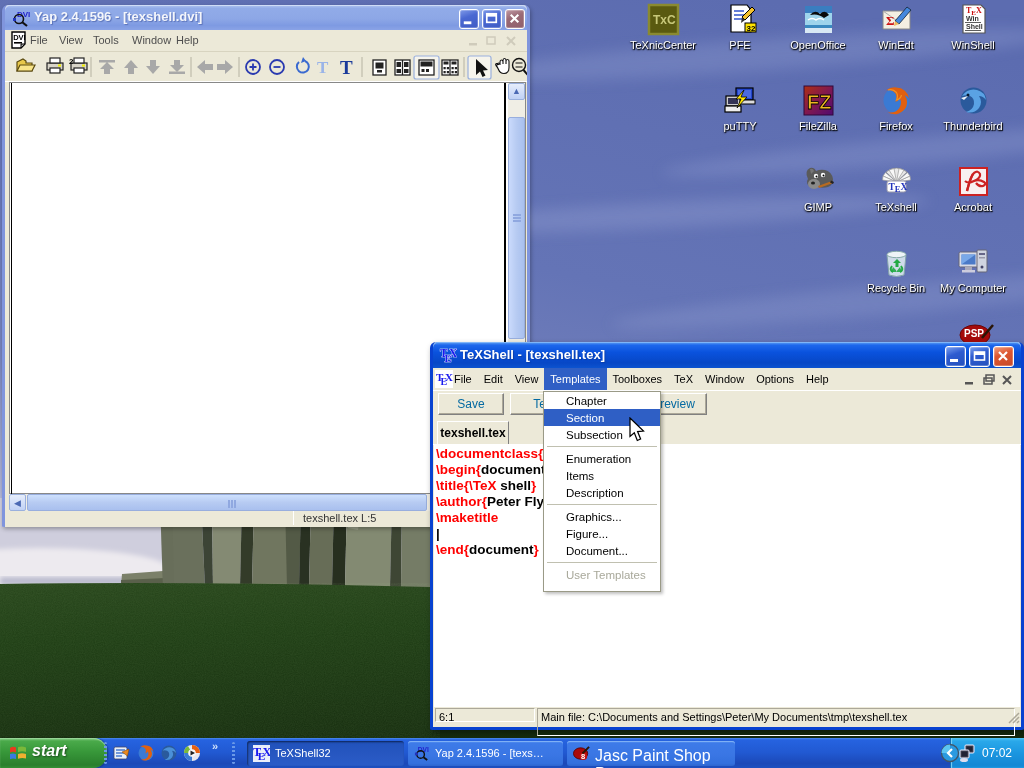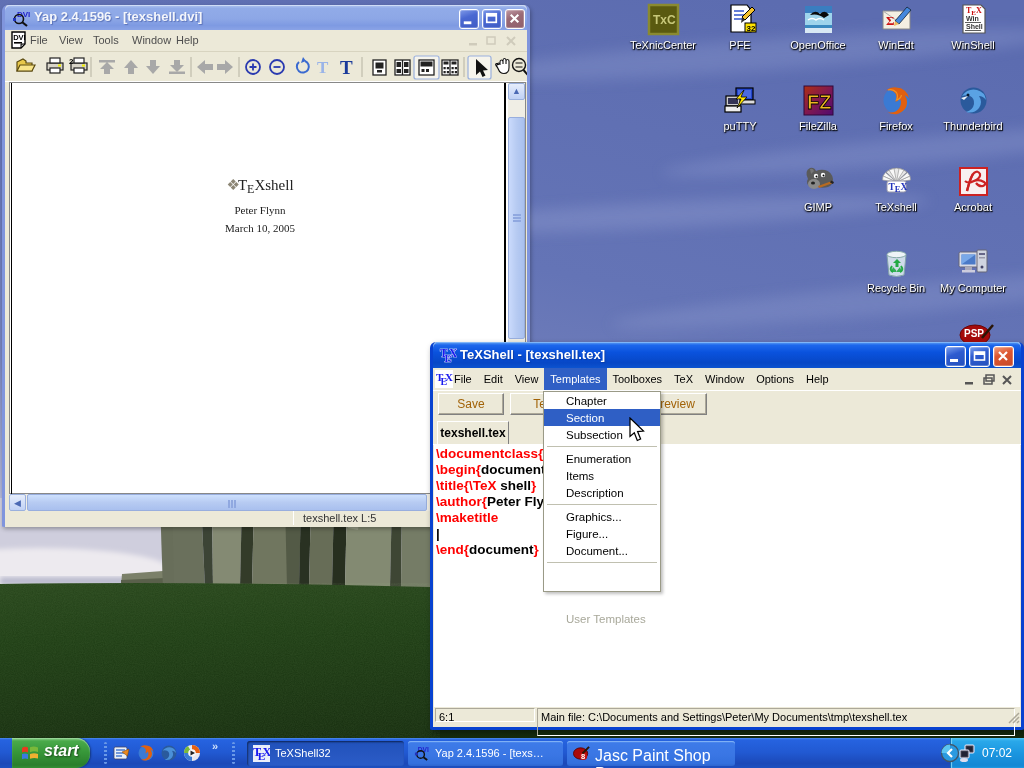--- a/index.html
+++ b/index.html
@@ -376,25 +376,20 @@
             <circle cx="514" cy="13" r="6.5" fill="none" stroke="#111" stroke-width="1.4"></circle>
             <line x1="518.5" y1="18" x2="523" y2="23" stroke="#111" stroke-width="2"></line>
             <path d="M510.5 11 h7 M510.5 15 h7" stroke="#111" stroke-width="1"></path>
           </g>
     </svg>
   </div>
 
   <div style="position:absolute; left:4px; top:77px; width:517px; height:412px; background:#fff; border:1px solid #888;">
     <div style="position:absolute; left:0.5px; top:0; width:1.5px; height:412px; background:#000;"></div>
     <div style="position:absolute; left:494px; top:0; width:1.5px; height:412px; background:#000;"></div>
-    <div style="position:absolute; left:0; top:93px; width:500px; text-align:center; font-family:'Liberation Serif',serif; color:#222;">
-      <div style="font-size:15px;"><span style="color:#8d8776; letter-spacing:-2px;">❖</span>T<span style="font-size:12px; vertical-align:-3px;">E</span>Xshell</div>
-      <div style="font-size:11px; margin-top:7px;">Peter Flynn</div>
-      <div style="font-size:11px; margin-top:6px;">March 10, 2005</div>
-    </div>
 
     <div style="position:absolute; right:0; top:0; width:17px; height:412px; background:#f0eee5;">
       <div style="position:absolute; left:0; top:0; width:17px; height:17px; border-radius:2px; background:linear-gradient(180deg,#e6edfb,#c0d1f5); border:1px solid #9ab0dd; color:#4b69b4; font-size:9px; text-align:center; line-height:15px;">▲</div>
       <div style="position:absolute; left:0; top:34px; width:17px; height:222px; border-radius:2px; background:linear-gradient(90deg,#cadafc,#b7cbf2 50%,#a9c0ee); border:1px solid #98aede;">
         <div style="position:absolute; left:4px; top:96px; width:8px; height:1.5px; background:#90a8e0; box-shadow:0 3px 0 #90a8e0, 0 6px 0 #90a8e0;"></div>
       </div>
     </div>
   </div>
 
   <div style="position:absolute; left:4px; top:489px; width:514px; height:17px; background:#f0eee5;">
@@ -445,21 +440,21 @@
       <span style="padding:5px 6px;">File</span><span style="padding:5px 6px;">Edit</span><span style="padding:5px 6px;">View</span><span style="padding:5px 6px; background:#2f5fc5; color:#fff;">Templates</span><span style="padding:5px 6px;">Toolboxes</span><span style="padding:5px 6px;">TeX</span><span style="padding:5px 6px;">Window</span><span style="padding:5px 6px;">Options</span><span style="padding:5px 6px;">Help</span>
     </div>
     <svg style="position:absolute; right:6px; top:5px;" width="52" height="14" viewBox="0 0 52 14">
       <rect x="2" y="9" width="8" height="2.5" fill="#555"></rect>
       <rect x="21" y="5" width="8" height="6" fill="none" stroke="#555" stroke-width="1.5"></rect>
       <rect x="23" y="2" width="8" height="6" fill="none" stroke="#555" stroke-width="1.5"></rect>
       <path d="M40 3 L48 11 M48 3 L40 11" stroke="#555" stroke-width="2"></path>
     </svg>
   </div>
 
-  <div style="position:absolute; left:0; top:49px; width:588px; height:28px; background:#ece9d8; font-size:12px; color:#a16207;">
+  <div style="position:absolute; left:0; top:49px; width:588px; height:28px; background:#ece9d8; font-size:12px; color:#0369a1;">
     <div style="position:absolute; left:5px; top:2px; width:66px; height:22px; background:#ece9d8; border:1px solid #fff; border-right-color:#808080; border-bottom-color:#808080; box-shadow:1px 1px 0 #404040 inset 0 0; text-align:center; line-height:21px; box-shadow:inset -1px -1px 0 #aca899;">Save</div>
     <div style="position:absolute; left:77px; top:2px; width:67px; height:22px; background:#ece9d8; border:1px solid #fff; border-right-color:#808080; border-bottom-color:#808080; text-align:center; line-height:21px; box-shadow:inset -1px -1px 0 #aca899;">TeX</div>
     <div style="position:absolute; left:207px; top:2px; width:67px; height:22px; background:#ece9d8; border:1px solid #fff; border-right-color:#808080; border-bottom-color:#808080; text-align:center; line-height:21px; box-shadow:inset -1px -1px 0 #aca899;">Preview</div>
   </div>
 
   <div style="position:absolute; left:0; top:77px; width:588px; height:26px; background:#ece9d8;">
     <div style="position:absolute; left:4px; top:2px; width:72px; height:24px; background:#ece9d8; border:1px solid #fff; border-right-color:#808080; border-bottom:0; font-size:12px; font-weight:bold; text-align:center; line-height:22px;">texshell.tex</div>
     <div style="position:absolute; left:0px; top:25px; width:588px; height:1px; background:#fff;"></div>
   </div>
 
@@ -498,30 +493,30 @@
   <div style="padding:4px 8px 4px 22px; height:17px; line-height:10px;">Description</div>
   <div style="height:7px; position:relative;">
         <div style="position:absolute; left:3px; right:3px; top:3px; height:1px; background:#c0c0b0;"></div>
       </div>
   <div style="padding:4px 0 4px 22px; height:17px; line-height:10px;">Graphics...</div>
   <div style="padding:4px 0 4px 22px; height:17px; line-height:10px;">Figure...</div>
   <div style="padding:4px 0 4px 22px; height:17px; line-height:10px;">Document...</div>
   <div style="height:7px; position:relative;">
         <div style="position:absolute; left:3px; right:3px; top:3px; height:1px; background:#c0c0b0;"></div>
       </div>
-  <div style="padding:4px 0 4px 22px; height:17px; line-height:10px; color:#a8a89a;margin-top:44px;">User Templates</div>
+  <div style="padding:4px 0 4px 22px; height:17px; line-height:10px; color:#a8a89a;">User Templates</div>
 </div>
 
 <svg class="abs" id="cursor" style="left:628px; top:417px;" width="24" height="28" viewBox="0 0 24 28">
   <path d="M2 1 L2 19.5 L6.3 15.8 L9.3 23.5 L12.6 22 L9.6 14.6 L15.5 14 Z" fill="#fff" stroke="#000" stroke-width="1.25"></path>
 </svg>
 
 <div id="taskbar">
 
-  <div style="position:absolute; left:12px; top:0; width:78px; height:30px; border-radius:0 14px 14px 0;
+  <div style="position:absolute; left:0; top:0; width:107px; height:30px; border-radius:0 14px 14px 0;
     background:linear-gradient(180deg,#8fd18f 0%, #4aaa4a 10%, #38983a 45%, #2a7f2c 90%, #339033 100%);
     box-shadow:inset 0 1px 1px #9ad69a, 1px 0 2px rgba(0,0,0,.4);">
     <svg style="position:absolute; left:8px; top:5px;" width="20" height="20" viewBox="0 0 20 20">
       <path d="M2 5 Q5 3 8 4.5 L8 9.5 Q5 8 2 9.5 Z" fill="#e83a1f"></path>
       <path d="M10 4.2 Q14 2.5 18 4.5 L18 9 Q14 7.5 10 9.2 Z" fill="#7ab83a"></path>
       <path d="M2 11 Q5 9.8 8 11.2 L8 16 Q5 14.8 2 16.2 Z" fill="#3a7ae0"></path>
       <path d="M10 11 Q14 9.5 18 11 L18 15.5 Q14 14.2 10 15.8 Z" fill="#f0b030"></path>
     </svg>
     <span style="position:absolute; left:32px; top:4px; color:#fff; font-size:16px; font-weight:bold; font-style:italic; text-shadow:1px 1px 2px #1a4a1a;">start</span>
   </div>

